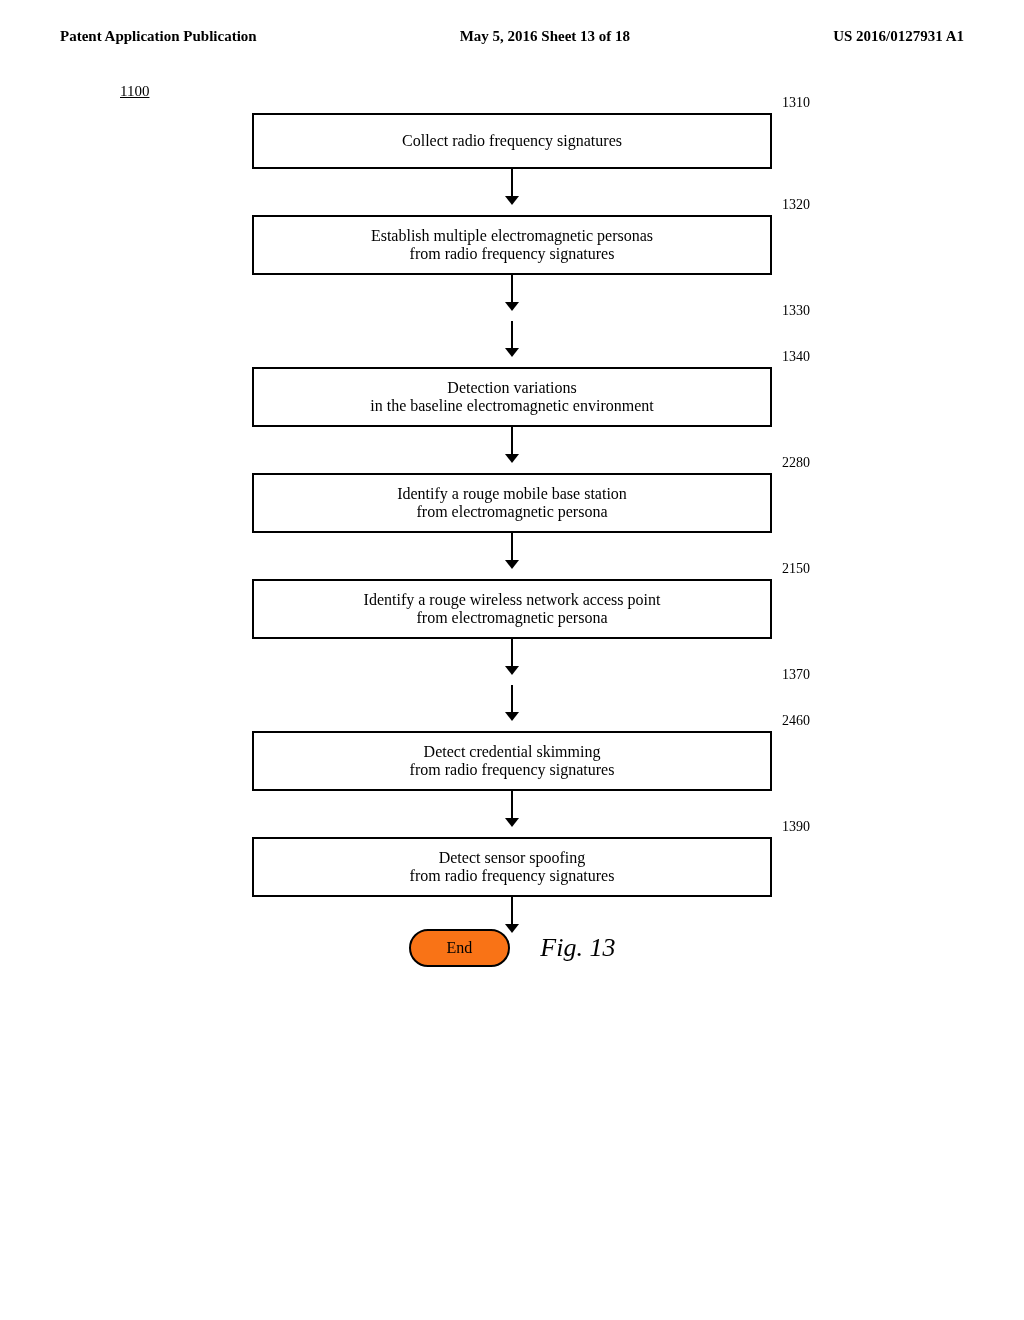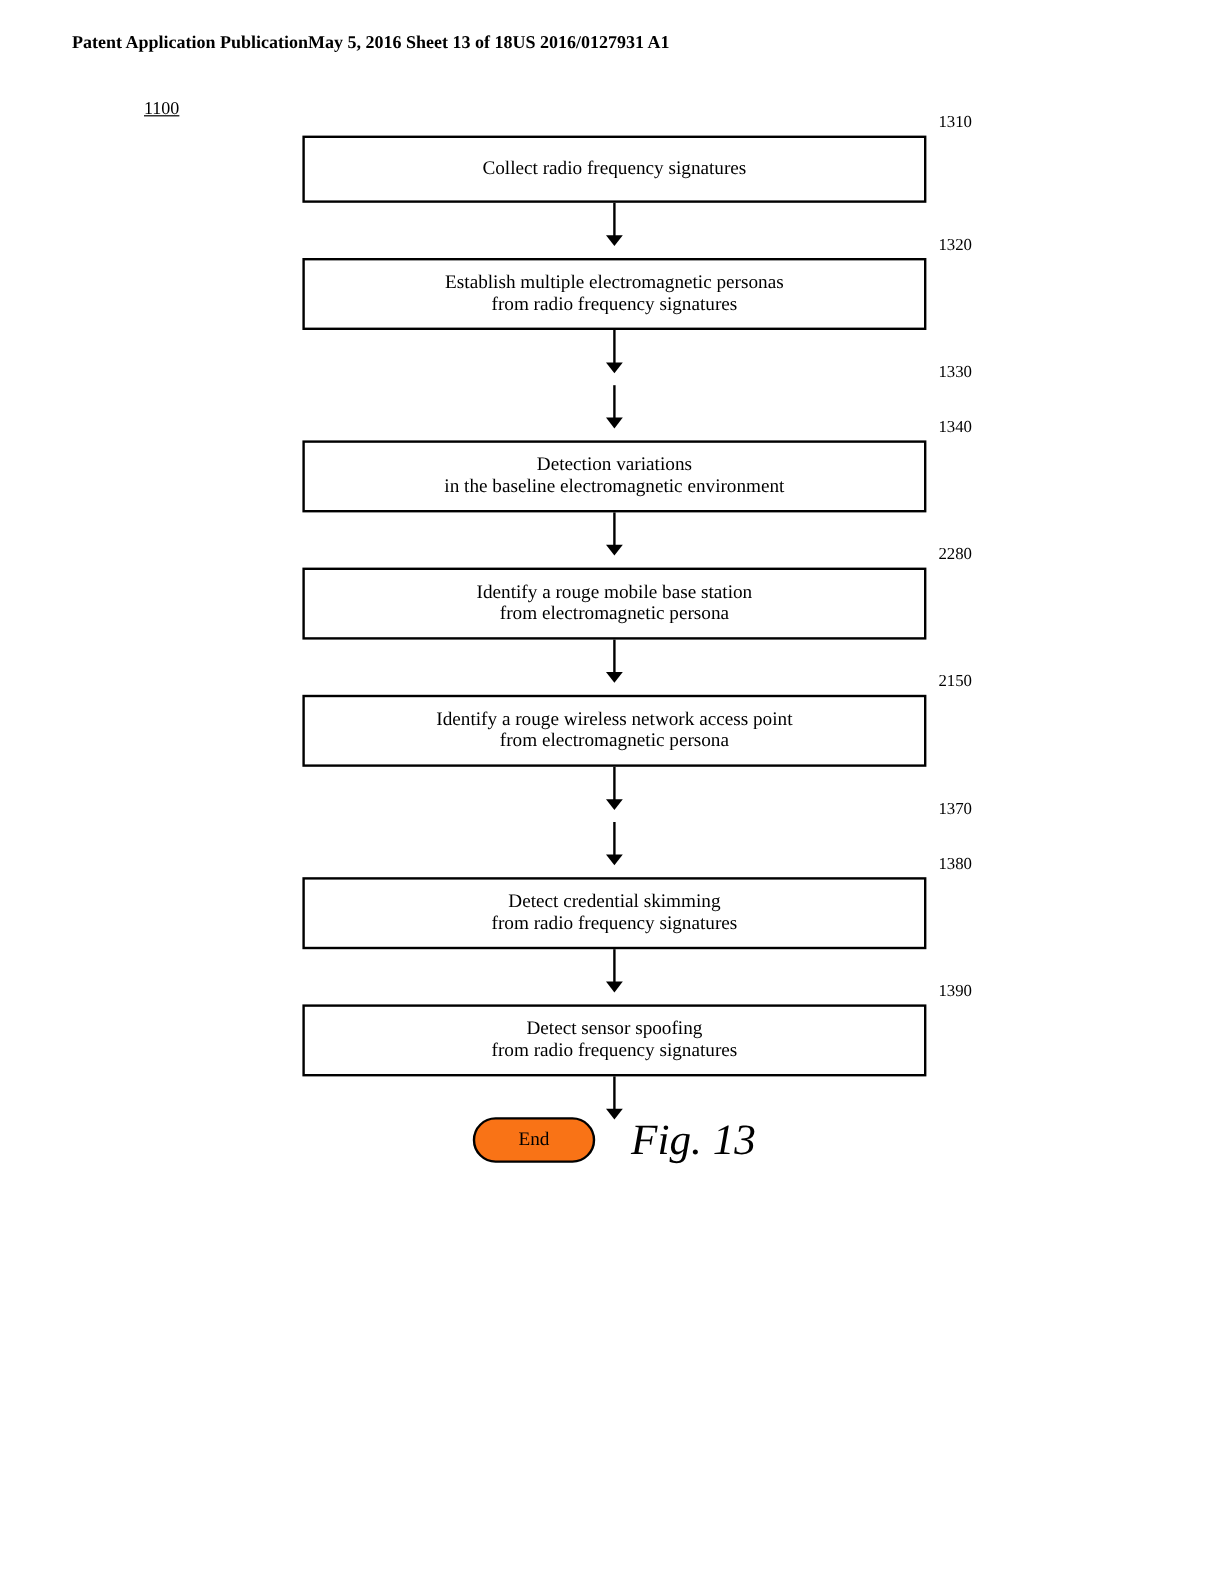--- a/index.html
+++ b/index.html
@@ -6,21 +6,21 @@
     body {
       background: #ffffff;
       font-family: 'Times New Roman', Times, serif;
       width: 1024px;
       min-height: 1320px;
       position: relative;
     }
 
     .header {
       display: flex;
-      justify-content: flex-start;
+      justify-content: space-between;
       padding: 28px 60px 0 60px;
       font-size: 15px;
       font-weight: bold;
     }
 
     .diagram-container {
       display: flex;
       flex-direction: column;
       align-items: center;
       padding-top: 30px;
@@ -89,21 +89,21 @@
     .end-oval {
       border: 2px solid #000;
       border-radius: 30px;
       padding: 8px 36px;
       font-size: 16px;
       background: #f97316;
       margin-top: 0;
     }
 
     .fig-label {
-      font-size: 36px;
+      font-size: 26px;
       font-style: italic;
       margin-left: 30px;
       font-family: 'Times New Roman', Times, serif;
       text-align: right;
     }
 
     .end-row {
       display: flex;
       align-items: center;
       margin-top: 4px;
@@ -135,21 +135,21 @@
       <div class="step-box">Detection variations<br>in the baseline electromagnetic environment</div>
       <div class="arrow"></div>
       <div class="step-number">2280</div>
       <div class="step-box">Identify a rouge mobile base station<br>from electromagnetic persona</div>
       <div class="arrow"></div>
       <div class="step-number">2150</div>
       <div class="step-box">Identify a rouge wireless network access point<br>from electromagnetic persona</div>
       <div class="arrow"></div>
       <div class="step-number">1370</div>
       <div class="arrow"></div>
-      <div class="step-number">1380</div>
+      <div class="step-number">2460</div>
       <div class="step-box">Detect credential skimming<br>from radio frequency signatures</div>
       <div class="arrow"></div>
       <div class="step-number">1390</div>
       <div class="step-box">Detect sensor spoofing<br>from radio frequency signatures</div>
       <div class="arrow"></div>
       <div class="end-row">
         <div class="end-oval">End</div>
         <span class="fig-label">Fig. 13</span>
       </div>
     </div>

